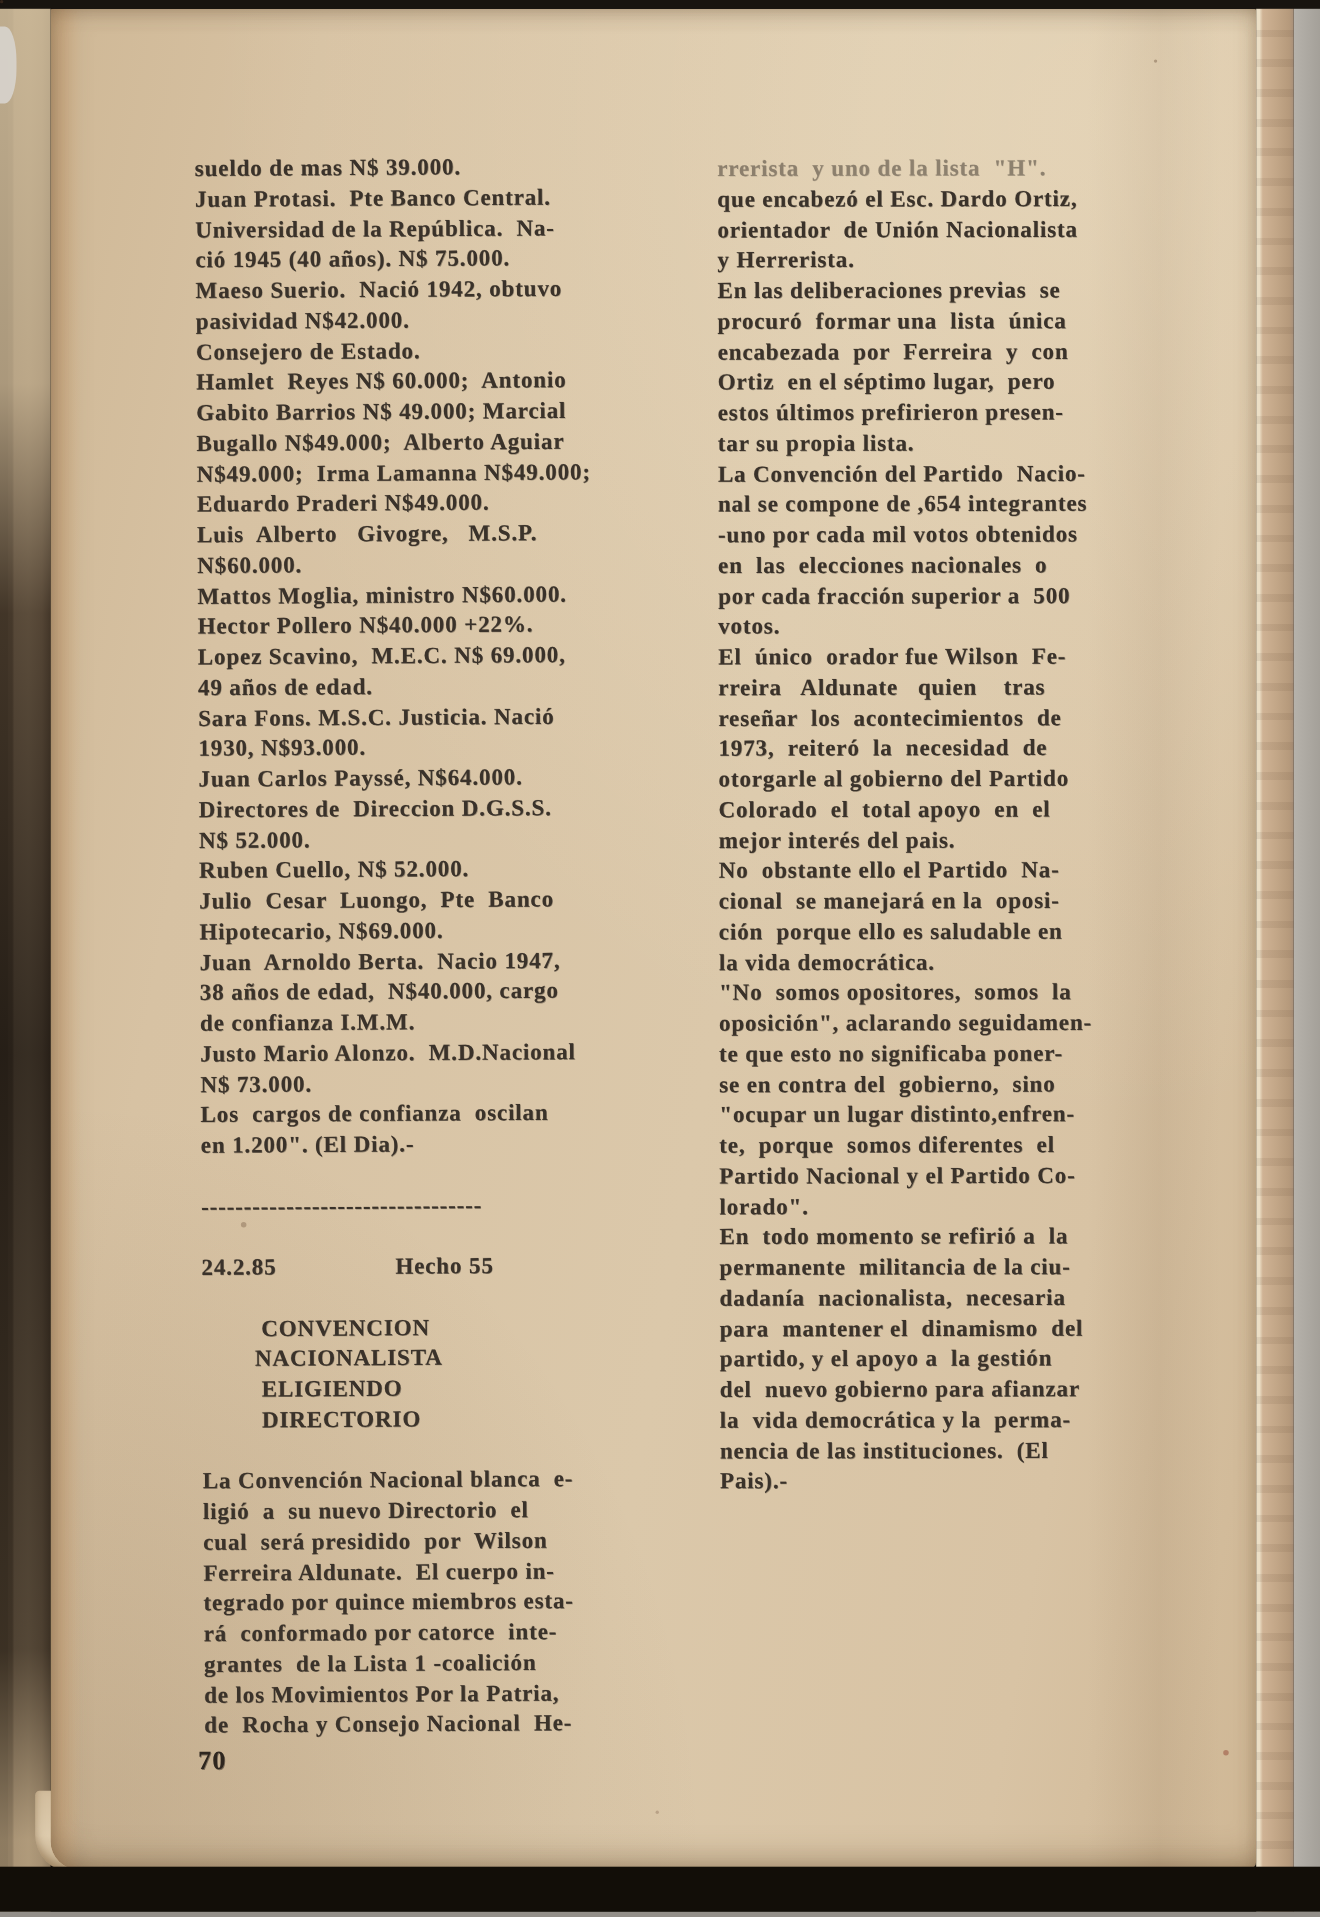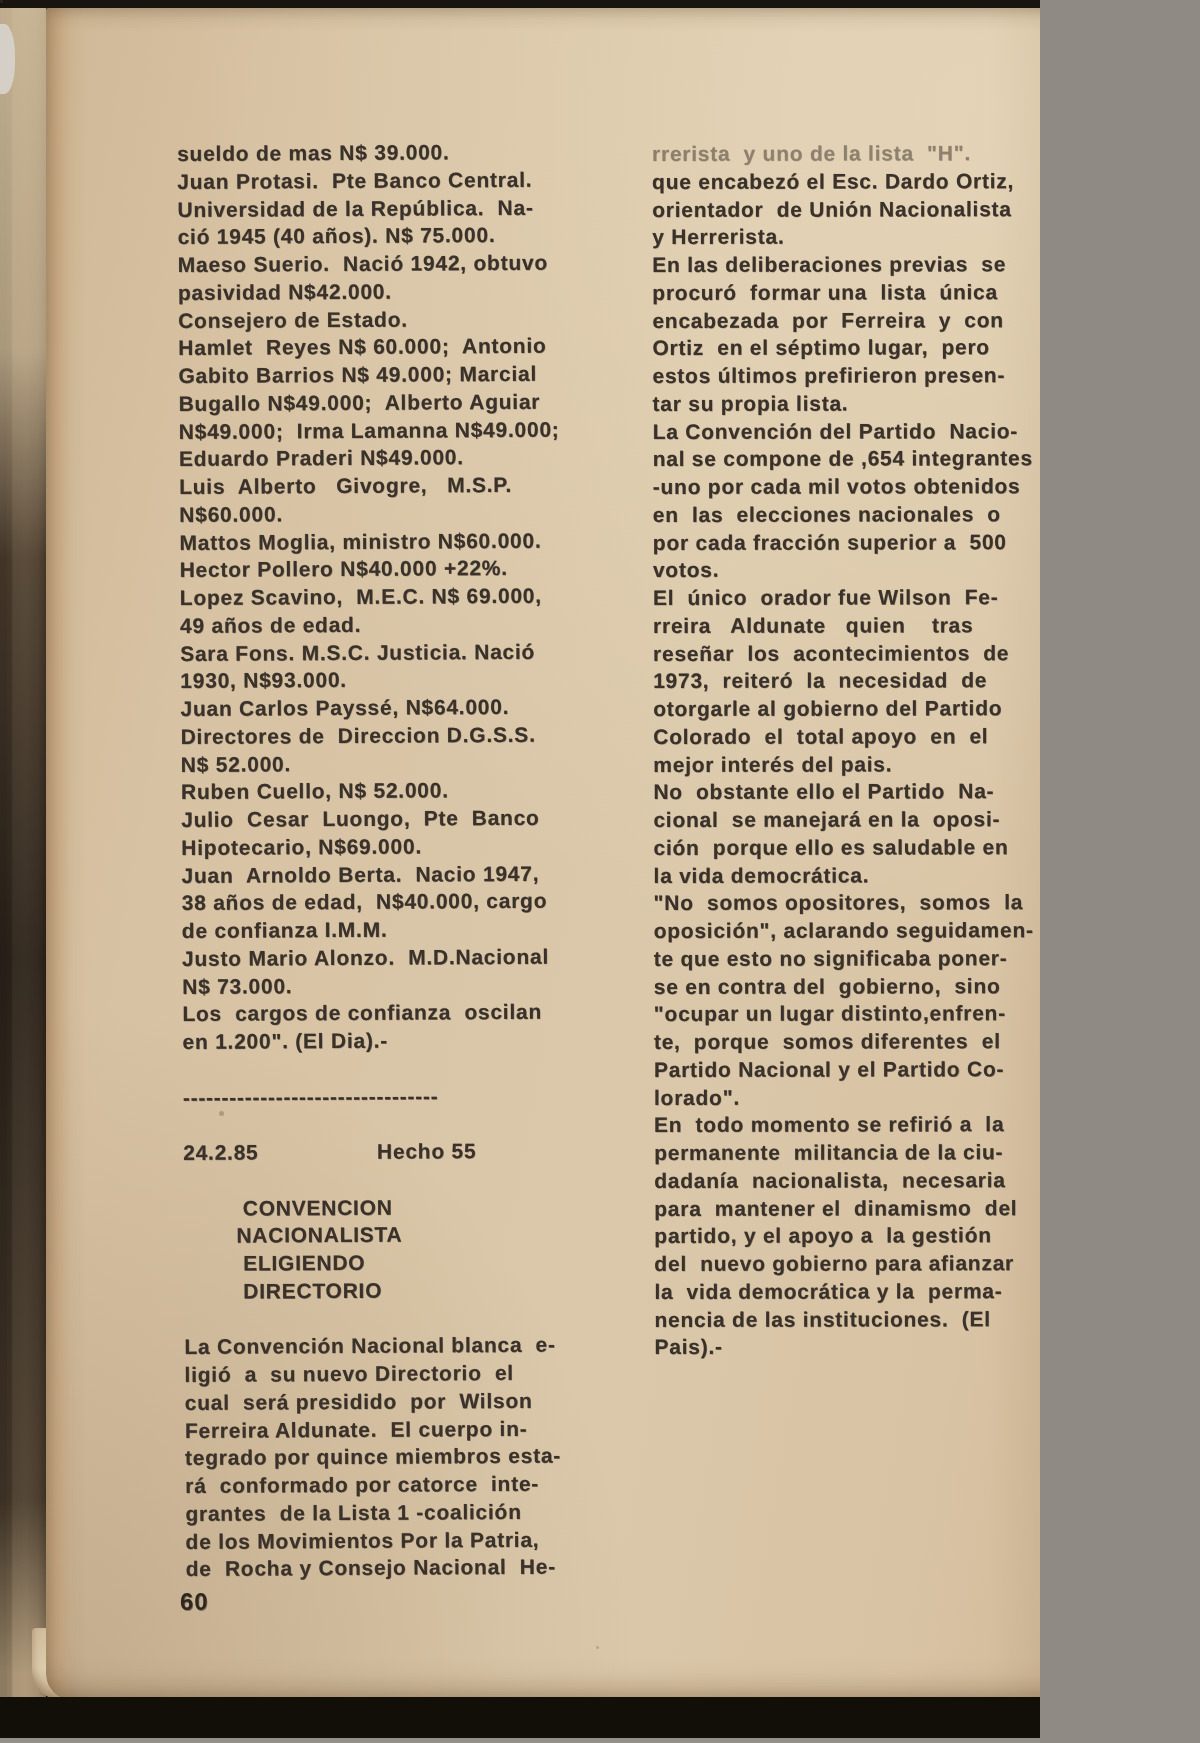--- a/index.html
+++ b/index.html
@@ -1,17 +1,17 @@
 <!DOCTYPE html>
 <html><head>
 <meta charset="utf-8">
 <style>
   html,body{margin:0;padding:0;background:#8f8b84;}
-  .scene{position:relative;width:1040px;height:1743px;overflow:hidden;background:#17120d;
-         font-family:Liberation Sans, sans-serif;}
+  .scene{position:relative;width:1200px;height:1743px;overflow:hidden;background:#17120d;
+         font-family:Liberation Serif, serif;}
   
   .top-bar{position:absolute;left:0;top:0;width:1200px;height:8px;background:#18140f;z-index:4;}
   .bottom-bar{position:absolute;left:0;top:1697px;width:1200px;height:41px;background:#120e08;z-index:5;}
   .bottom-strip{position:absolute;left:0;top:1738px;width:1200px;height:5px;background:#938f89;z-index:6;}
   .right-bg{position:absolute;left:1176px;top:0;width:24px;height:1743px;z-index:1;
             background:linear-gradient(90deg,#b6b2ab,#a4a099);}
   .right-pages-edge{position:absolute;left:1142px;top:0;width:34px;height:1743px;z-index:1;
             background:
               repeating-linear-gradient(180deg, rgba(95,70,48,.10) 0 7px, rgba(0,0,0,0) 7px 27px),
               linear-gradient(90deg,#ecdfc6 0 3px,#cfb294 6px,#c3a788 18px,#b69a7c 30px,#a8907a 34px);}
@@ -64,19 +64,19 @@
   <div class="top-bar"></div>
   <div class="right-bg"></div>
   <div class="right-pages-edge"></div>
   <div class="left-binding"></div>
   <div class="page-corner-curl"></div>
   <div class="page-stack-bottom-left"></div>
 
   <div class="page">
     <div class="col col-left"><div class="line">sueldo de mas N$ 39.000.</div><div class="line">Juan Protasi.  Pte Banco Central.</div><div class="line">Universidad de la República.  Na-</div><div class="line">ció 1945 (40 años). N$ 75.000.</div><div class="line">Maeso Suerio.  Nació 1942, obtuvo</div><div class="line">pasividad N$42.000.</div><div class="line">Consejero de Estado.</div><div class="line">Hamlet  Reyes N$ 60.000;  Antonio</div><div class="line">Gabito Barrios N$ 49.000; Marcial</div><div class="line">Bugallo N$49.000;  Alberto Aguiar</div><div class="line">N$49.000;  Irma Lamanna N$49.000;</div><div class="line">Eduardo Praderi N$49.000.</div><div class="line">Luis  Alberto   Givogre,   M.S.P.</div><div class="line">N$60.000.</div><div class="line">Mattos Moglia, ministro N$60.000.</div><div class="line">Hector Pollero N$40.000 +22%.</div><div class="line">Lopez Scavino,  M.E.C. N$ 69.000,</div><div class="line">49 años de edad.</div><div class="line">Sara Fons. M.S.C. Justicia. Nació</div><div class="line">1930, N$93.000.</div><div class="line">Juan Carlos Payssé, N$64.000.</div><div class="line">Directores de  Direccion D.G.S.S.</div><div class="line">N$ 52.000.</div><div class="line">Ruben Cuello, N$ 52.000.</div><div class="line">Julio  Cesar  Luongo,  Pte  Banco</div><div class="line">Hipotecario, N$69.000.</div><div class="line">Juan  Arnoldo Berta.  Nacio 1947,</div><div class="line">38 años de edad,  N$40.000, cargo</div><div class="line">de confianza I.M.M.</div><div class="line">Justo Mario Alonzo.  M.D.Nacional</div><div class="line">N$ 73.000.</div><div class="line">Los  cargos de confianza  oscilan</div><div class="line">en 1.200". (El Dia).-</div><div class="line"></div><div class="line">---------------------------------</div><div class="line"></div><div class="line">24.2.85                  Hecho 55</div><div class="line"></div><div class="line">         CONVENCION</div><div class="line">        NACIONALISTA</div><div class="line">         ELIGIENDO</div><div class="line">         DIRECTORIO</div><div class="line"></div><div class="line">La Convención Nacional blanca  e-</div><div class="line">ligió  a  su nuevo Directorio  el</div><div class="line">cual  será presidido  por  Wilson</div><div class="line">Ferreira Aldunate.  El cuerpo in-</div><div class="line">tegrado por quince miembros esta-</div><div class="line">rá  conformado por catorce  inte-</div><div class="line">grantes  de la Lista 1 -coalición</div><div class="line">de los Movimientos Por la Patria,</div><div class="line">de  Rocha y Consejo Nacional  He-</div></div>
     <div class="col col-right"><div class="line faded">rrerista  y uno de la lista  "H".</div><div class="line">que encabezó el Esc. Dardo Ortiz,</div><div class="line">orientador  de Unión Nacionalista</div><div class="line">y Herrerista.</div><div class="line">En las deliberaciones previas  se</div><div class="line">procuró  formar una  lista  única</div><div class="line">encabezada  por  Ferreira  y  con</div><div class="line">Ortiz  en el séptimo lugar,  pero</div><div class="line">estos últimos prefirieron presen-</div><div class="line">tar su propia lista.</div><div class="line">La Convención del Partido  Nacio-</div><div class="line">nal se compone de ,654 integrantes</div><div class="line">-uno por cada mil votos obtenidos</div><div class="line">en  las  elecciones nacionales  o</div><div class="line">por cada fracción superior a  500</div><div class="line">votos.</div><div class="line">El  único  orador fue Wilson  Fe-</div><div class="line">rreira   Aldunate   quien    tras</div><div class="line">reseñar  los  acontecimientos  de</div><div class="line">1973,  reiteró  la  necesidad  de</div><div class="line">otorgarle al gobierno del Partido</div><div class="line">Colorado  el  total apoyo  en  el</div><div class="line">mejor interés del pais.</div><div class="line">No  obstante ello el Partido  Na-</div><div class="line">cional  se manejará en la  oposi-</div><div class="line">ción  porque ello es saludable en</div><div class="line">la vida democrática.</div><div class="line">"No  somos opositores,  somos  la</div><div class="line">oposición", aclarando seguidamen-</div><div class="line">te que esto no significaba poner-</div><div class="line">se en contra del  gobierno,  sino</div><div class="line">"ocupar un lugar distinto,enfren-</div><div class="line">te,  porque  somos diferentes  el</div><div class="line">Partido Nacional y el Partido Co-</div><div class="line">lorado".</div><div class="line">En  todo momento se refirió a  la</div><div class="line">permanente  militancia de la ciu-</div><div class="line">dadanía  nacionalista,  necesaria</div><div class="line">para  mantener el  dinamismo  del</div><div class="line">partido, y el apoyo a  la gestión</div><div class="line">del  nuevo gobierno para afianzar</div><div class="line">la  vida democrática y la  perma-</div><div class="line">nencia de las instituciones.  (El</div><div class="line">Pais).-</div></div>
-    <div class="page-number">60</div>
+    <div class="page-number">70</div>
   </div>
 
   <div class="specks"></div>
   <div class="bottom-bar"></div>
   <div class="bottom-strip"></div>
 </div>
 
 </body></html>

